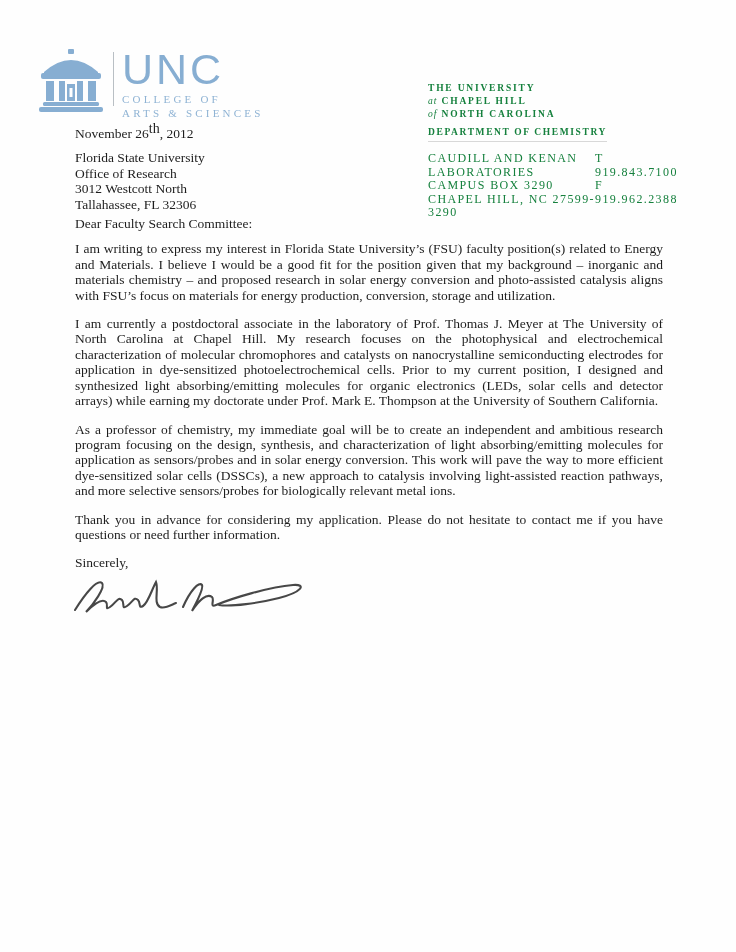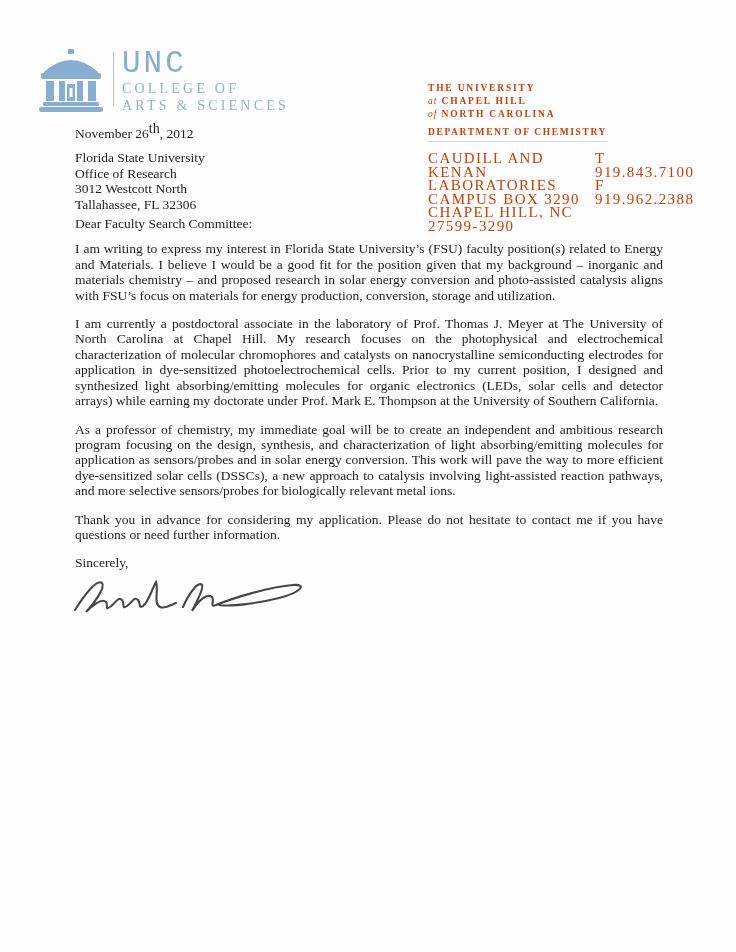--- a/index.html
+++ b/index.html
@@ -17,39 +17,39 @@
     position:absolute;left:38px;top:48px;
     display:flex;align-items:flex-start;
   }
   .logo svg{display:block;}
   .logo-divider{
     width:1px;height:54px;background:#b9bfc4;
     margin:4px 8px 0 9px;
   }
   .logo-text{line-height:1;}
   .logo-acronym{
-    font-family:Liberation Mono, monospace;
-    font-size:31px;font-weight:400;
+    font-family:Liberation Sans, sans-serif;
+    font-size:43px;font-weight:400;
     color:#87aed2;letter-spacing:3px;
   }
   .logo-sub{
     font-family:"Liberation Serif", serif;
-    font-size:14px;color:#8fb3d4;
+    font-size:11px;color:#8fb3d4;
     letter-spacing:3.2px;margin-top:3px;
   }
   .lh-right{
     position:absolute;left:428px;top:82px;width:240px;
     font-family:"Liberation Serif", serif;
-    color:#c2410c;
+    color:#15803d;
   }
   .lh-univ{font-size:9.5px;font-weight:700;letter-spacing:1.8px;line-height:13px;}
   .lh-univ .sm{font-style:italic;font-weight:400;text-transform:lowercase;letter-spacing:1px;}
   .lh-dept{font-size:9.5px;font-weight:700;letter-spacing:1.6px;
     padding-bottom:4px;border-bottom:0.5px solid #d8d8d8;display:inline-block;min-width:135px;}
-  .lh-contact{display:flex;margin-top:10px;font-size:15px;letter-spacing:1.4px;line-height:13.5px;}
+  .lh-contact{display:flex;margin-top:10px;font-size:12px;letter-spacing:1.4px;line-height:13.5px;}
   .lh-addr{width:167px;}
   .lh-phones{width:73px;}
   
   .body-col{
     position:absolute;left:75px;top:126px;width:588px;
     font-size:13.5px;line-height:15.4px;
   }
   .date-line{margin-bottom:9px;}
   .date-line sup{font-size:14px;line-height:0;}
   .recipient{margin-bottom:4px;}

